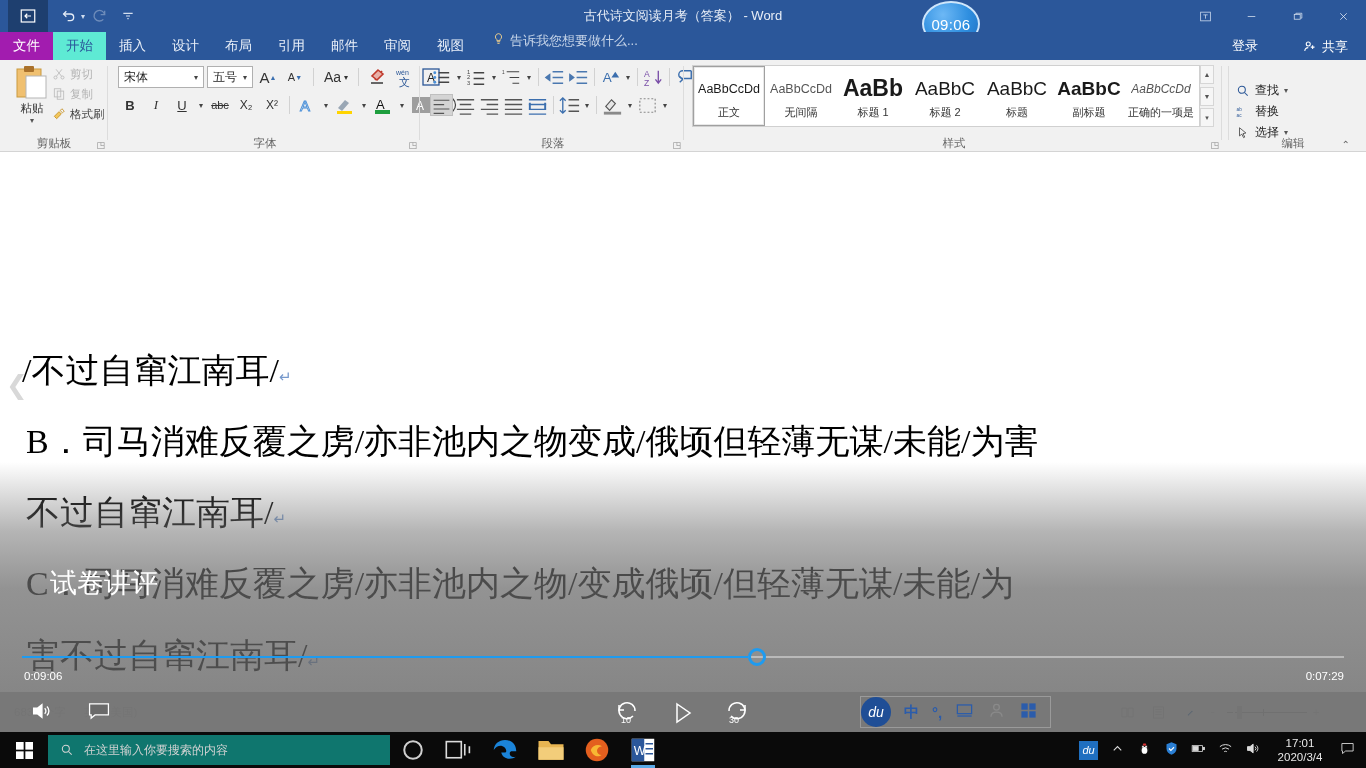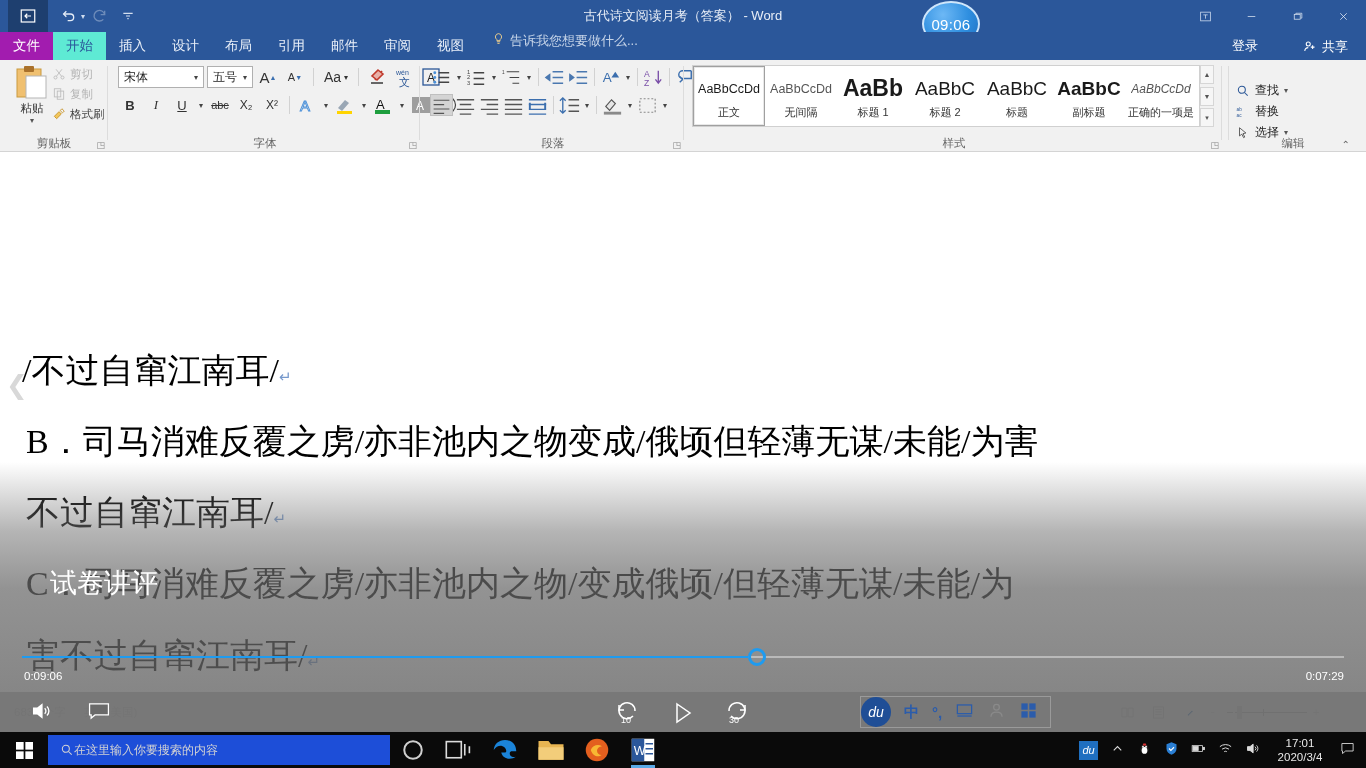--- a/index.html
+++ b/index.html
@@ -182,21 +182,21 @@
     background: radial-gradient(circle at 35% 28%, #6db8f5 0%, #2f8fe0 55%, #1f6fc0 100%);
     border: 2px solid #cfe6fb;
     display: flex; align-items: center; justify-content: center;
     color: #fff; font-size: 15px; letter-spacing: 0.3px;
   }
 
   
   .taskbar { position: absolute; left: 0; top: 732px; width: 1366px; height: 36px; background: #0a0a0a; }
   .start { position: absolute; left: 0; top: 0; width: 48px; height: 36px; display: flex; align-items: center; justify-content: center; }
   .start svg { width: 17px; height: 17px; }
-  .tb-search { position: absolute; left: 48px; top: 3px; width: 342px; height: 30px; background: #1d4ed8; display: flex; align-items: center; padding-left: 12px; }
+  .tb-search { position: absolute; left: 48px; top: 3px; width: 342px; height: 30px; background: #0f766e; display: flex; align-items: center; gap: 10px; padding-left: 12px; }
   .tb-search svg { width: 14px; height: 14px; }
   .tb-search span { font-size: 12px; color: #d3d3d3; }
   .tb-icons { position: absolute; left: 398px; top: 0; height: 36px; display: flex; align-items: center; gap: 16px; }
   .tb-ico { width: 30px; height: 36px; display: flex; align-items: center; justify-content: center; position: relative; }
   .tb-ico.active::after { content: ''; position: absolute; bottom: 0; left: 3px; width: 24px; height: 3px; background: #5aa9e6; }
   .tray { position: absolute; right: 0; top: 0; height: 36px; display: flex; align-items: center; gap: 12px; padding-right: 8px; }
   .tray svg { width: 15px; height: 15px; }
   .clock { display: flex; flex-direction: column; align-items: center; justify-content: center; font-size: 11.5px; color: #e9e9e9; line-height: 14px; min-width: 56px; }
   .ime-tray { width: 19px; height: 19px; background: #1f6fc0; color: #fff; font-size: 11px; display: flex; align-items: center; justify-content: center; font-style: italic; }
   .notif { width: 18px; height: 18px; }

